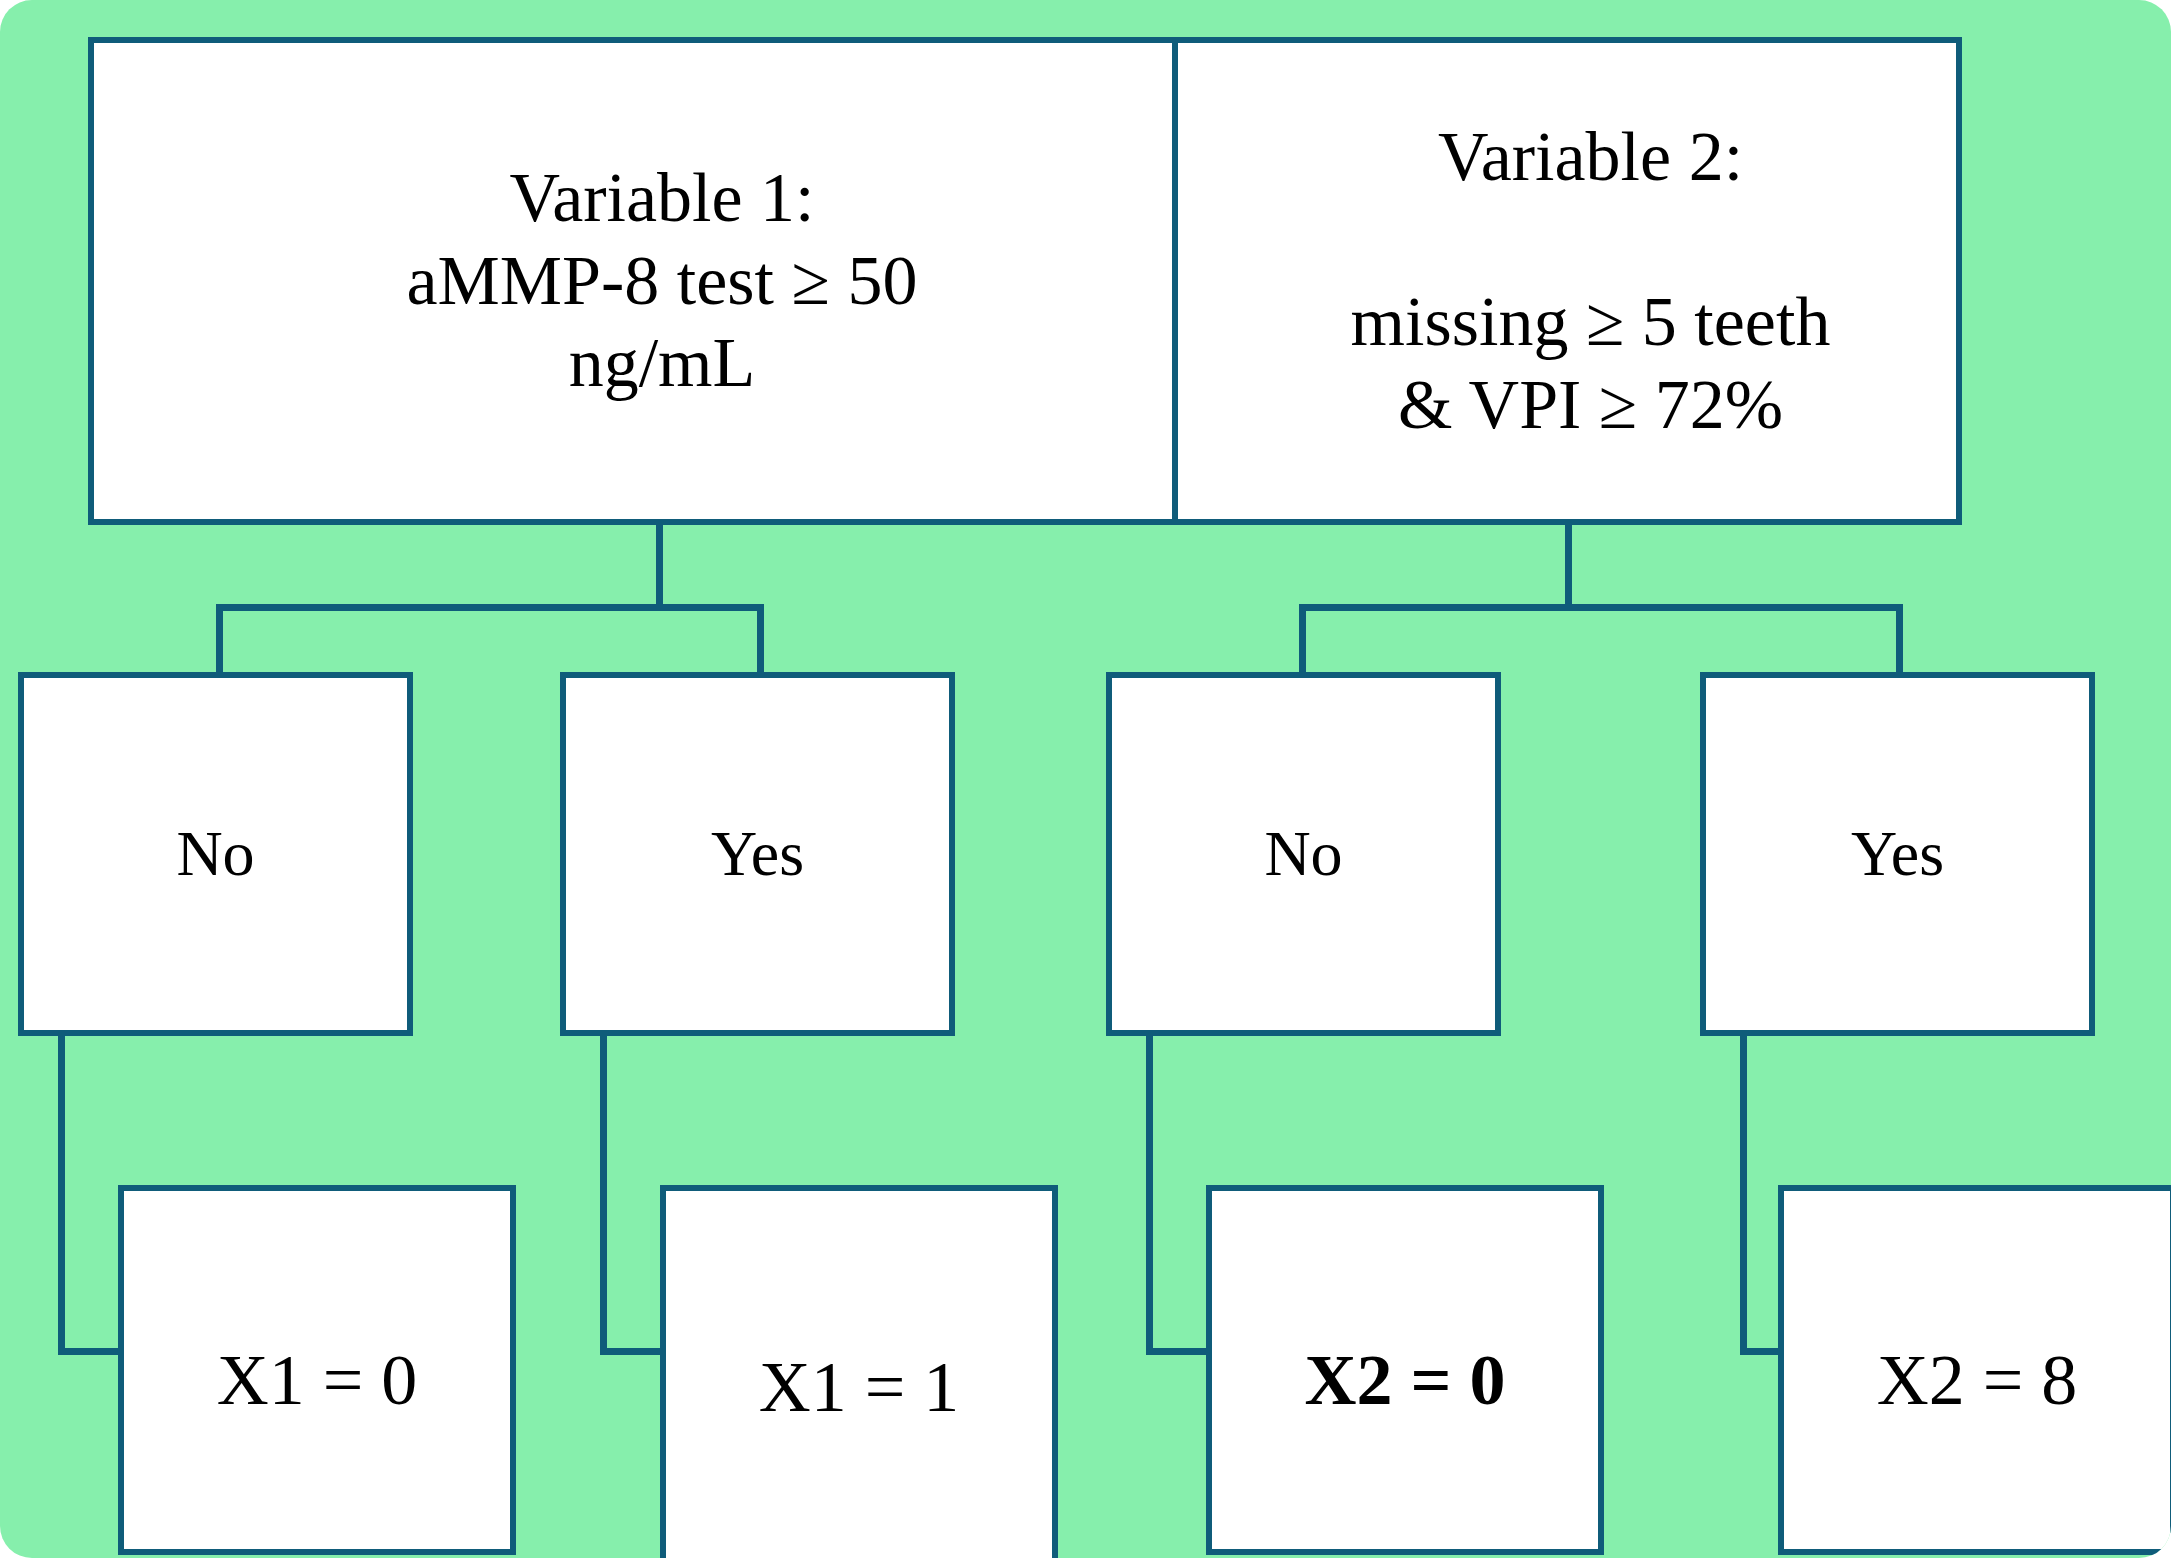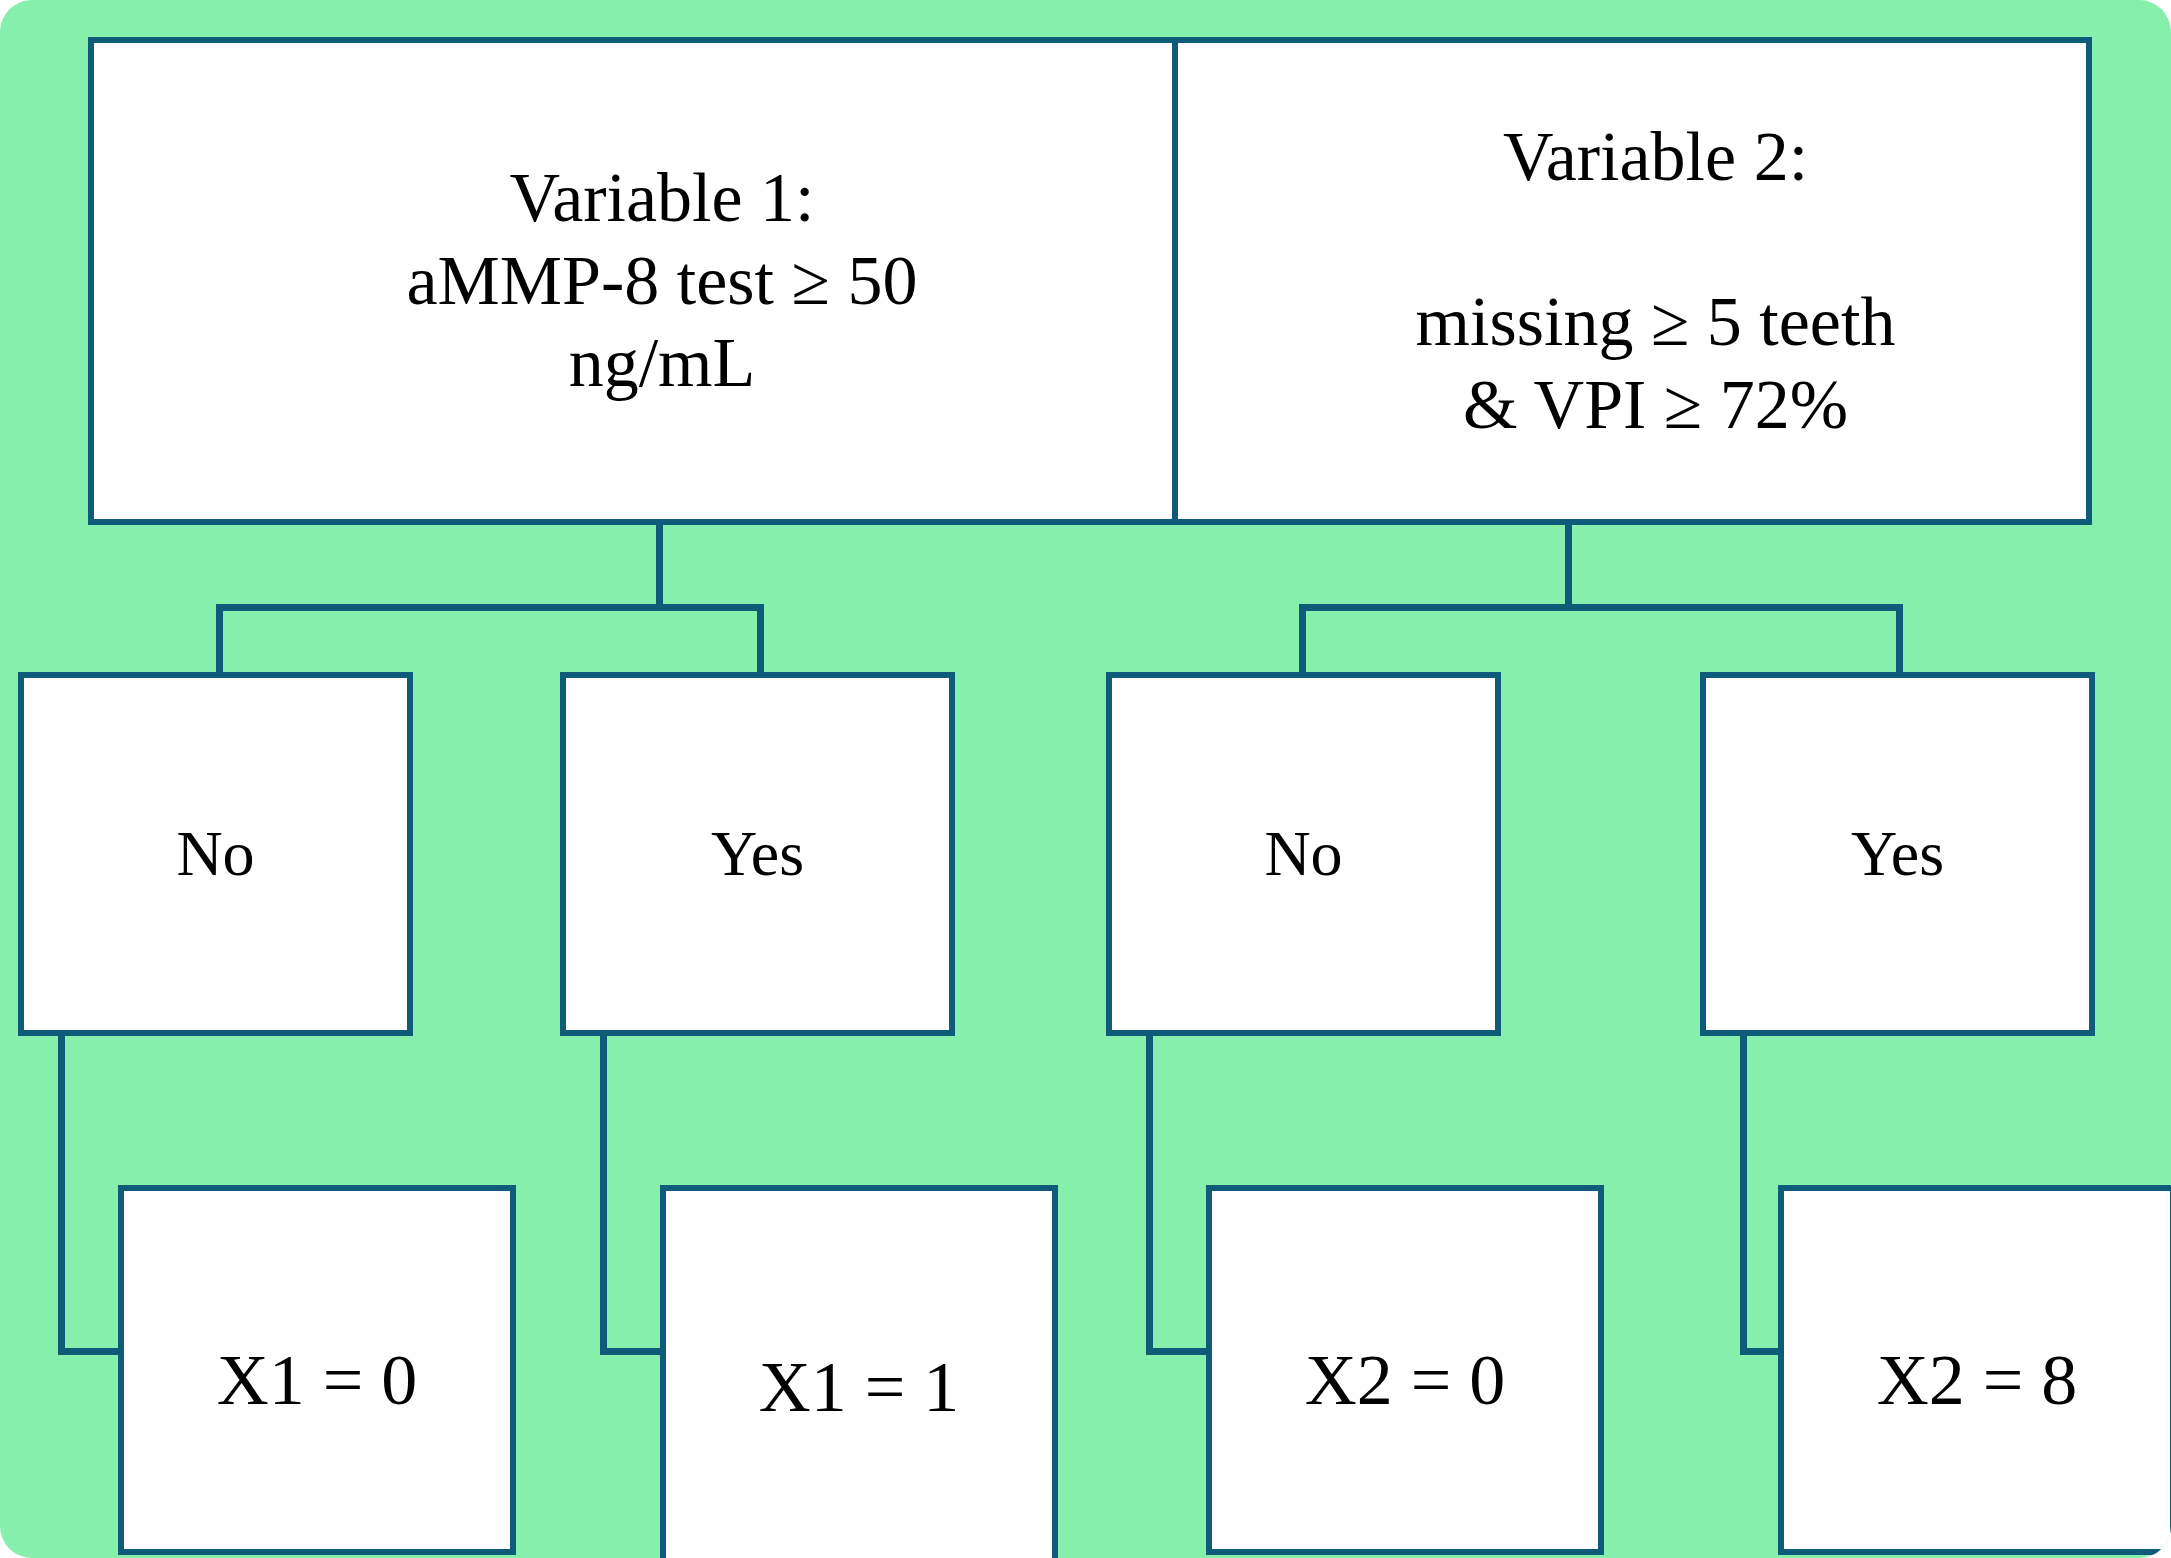--- a/index.html
+++ b/index.html
@@ -95,21 +95,21 @@
   <div class="conn h" style="left:600px; top:1348px; width:68px;"></div>
 
   <div class="node leaf" style="left:118px; top:1185px; width:398px; height:370px;">
     <span class="label">X1 = 0</span>
   </div>
 
   <div class="node leaf" style="left:660px; top:1185px; width:398px; height:384px;">
     <span class="label">X1 = 1</span>
   </div>
 
-  <div class="node root" style="left:1172px; top:37px; width:920px; height:488px;padding-left:47px;">
+  <div class="node root" style="left:1172px; top:37px; width:790px; height:488px;padding-left:47px;">
     <span class="label">Variable 2:
 
 missing ≥ 5 teeth
 &amp; VPI ≥ 72%</span>
   </div>
 
   <div class="conn v" style="left:1565px; top:525px; height:85px;"></div>
 
   <div class="conn h" style="left:1299px; top:604px; width:604px;"></div>
 
@@ -124,21 +124,21 @@
   <div class="node branch" style="left:1700px; top:672px; width:395px; height:364px;">
     <span class="label">Yes</span>
   </div>
 
   <div class="conn v" style="left:1146px; top:1033px; height:322px;"></div>
   <div class="conn h" style="left:1146px; top:1348px; width:68px;"></div>
 
   <div class="conn v" style="left:1740px; top:1033px; height:322px;"></div>
   <div class="conn h" style="left:1740px; top:1348px; width:68px;"></div>
 
-  <div class="node leaf" style="left:1206px; top:1185px; width:398px; height:370px;">
+  <div class="node leaf" style="left:1206px; top:1185px; width:398px; height:370px;font-weight:bold;">
     <span class="label">X2 = 0</span>
   </div>
 
   <div class="node leaf" style="left:1778px; top:1185px; width:398px; height:370px;">
     <span class="label">X2 = 8</span>
   </div>
 
 </div>
 
 </body></html>

